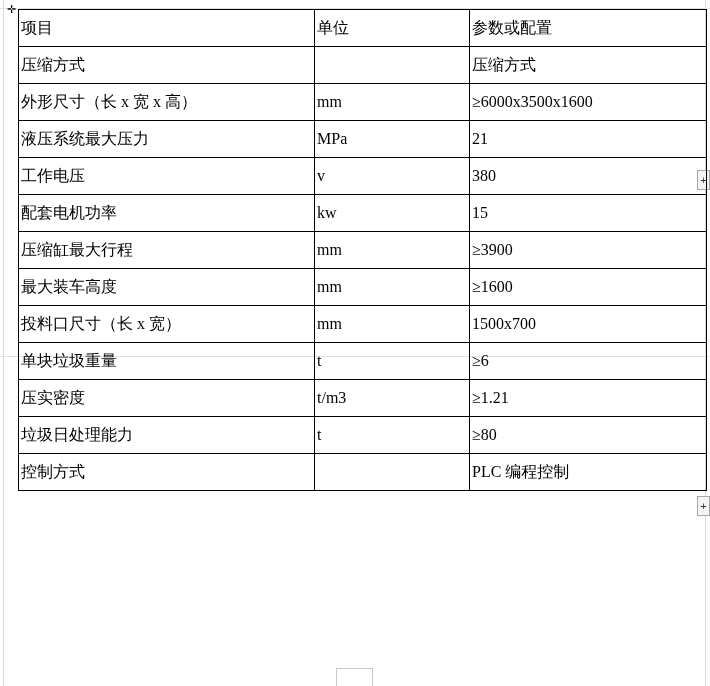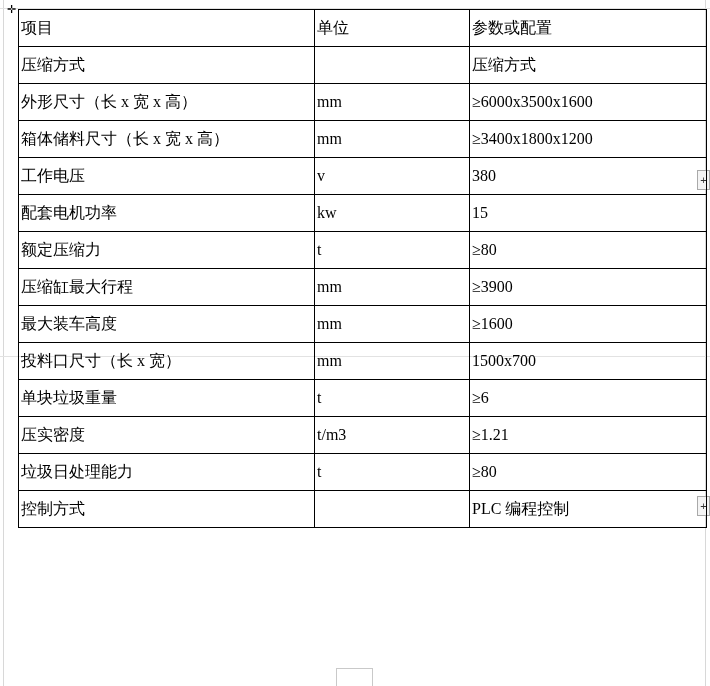--- a/index.html
+++ b/index.html
@@ -152,38 +152,33 @@
           <td class="col-item">压缩方式</td>
           <td class="col-unit"></td>
           <td class="col-value">压缩方式</td>
         </tr>
         <tr>
           <td class="col-item">外形尺寸（长 x 宽 x 高）</td>
           <td class="col-unit latin">mm</td>
           <td class="col-value latin">≥6000x3500x1600</td>
         </tr>
         <tr>
-          <td class="col-item">箱体储料尺寸（长 x 宽 x 高）</td>
-          <td class="col-unit latin">mm</td>
-          <td class="col-value latin">≥3400x1800x1200</td>
+          <td class="col-item">液压系统最大压力</td>
+          <td class="col-unit latin">MPa</td>
+          <td class="col-value latin">21</td>
         </tr>
         <tr>
           <td class="col-item">工作电压</td>
           <td class="col-unit latin">v</td>
           <td class="col-value latin">380</td>
         </tr>
         <tr>
           <td class="col-item">配套电机功率</td>
           <td class="col-unit latin">kw</td>
           <td class="col-value latin">15</td>
-        </tr>
-        <tr>
-          <td class="col-item">额定压缩力</td>
-          <td class="col-unit latin">t</td>
-          <td class="col-value latin">≥80</td>
         </tr>
         <tr>
           <td class="col-item">压缩缸最大行程</td>
           <td class="col-unit latin">mm</td>
           <td class="col-value latin">≥3900</td>
         </tr>
         <tr>
           <td class="col-item">最大装车高度</td>
           <td class="col-unit latin">mm</td>
           <td class="col-value latin">≥1600</td>

